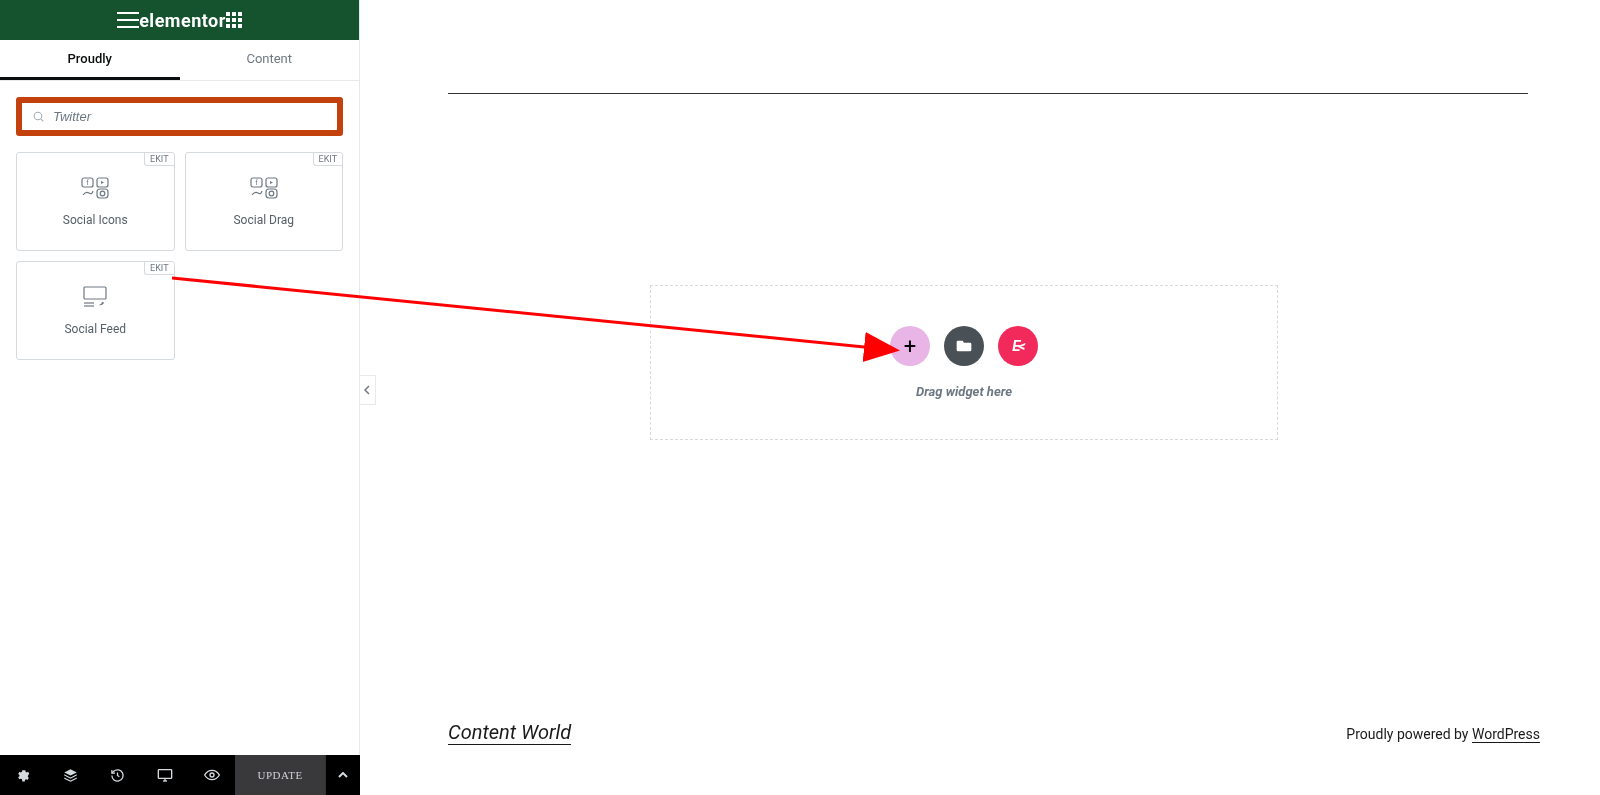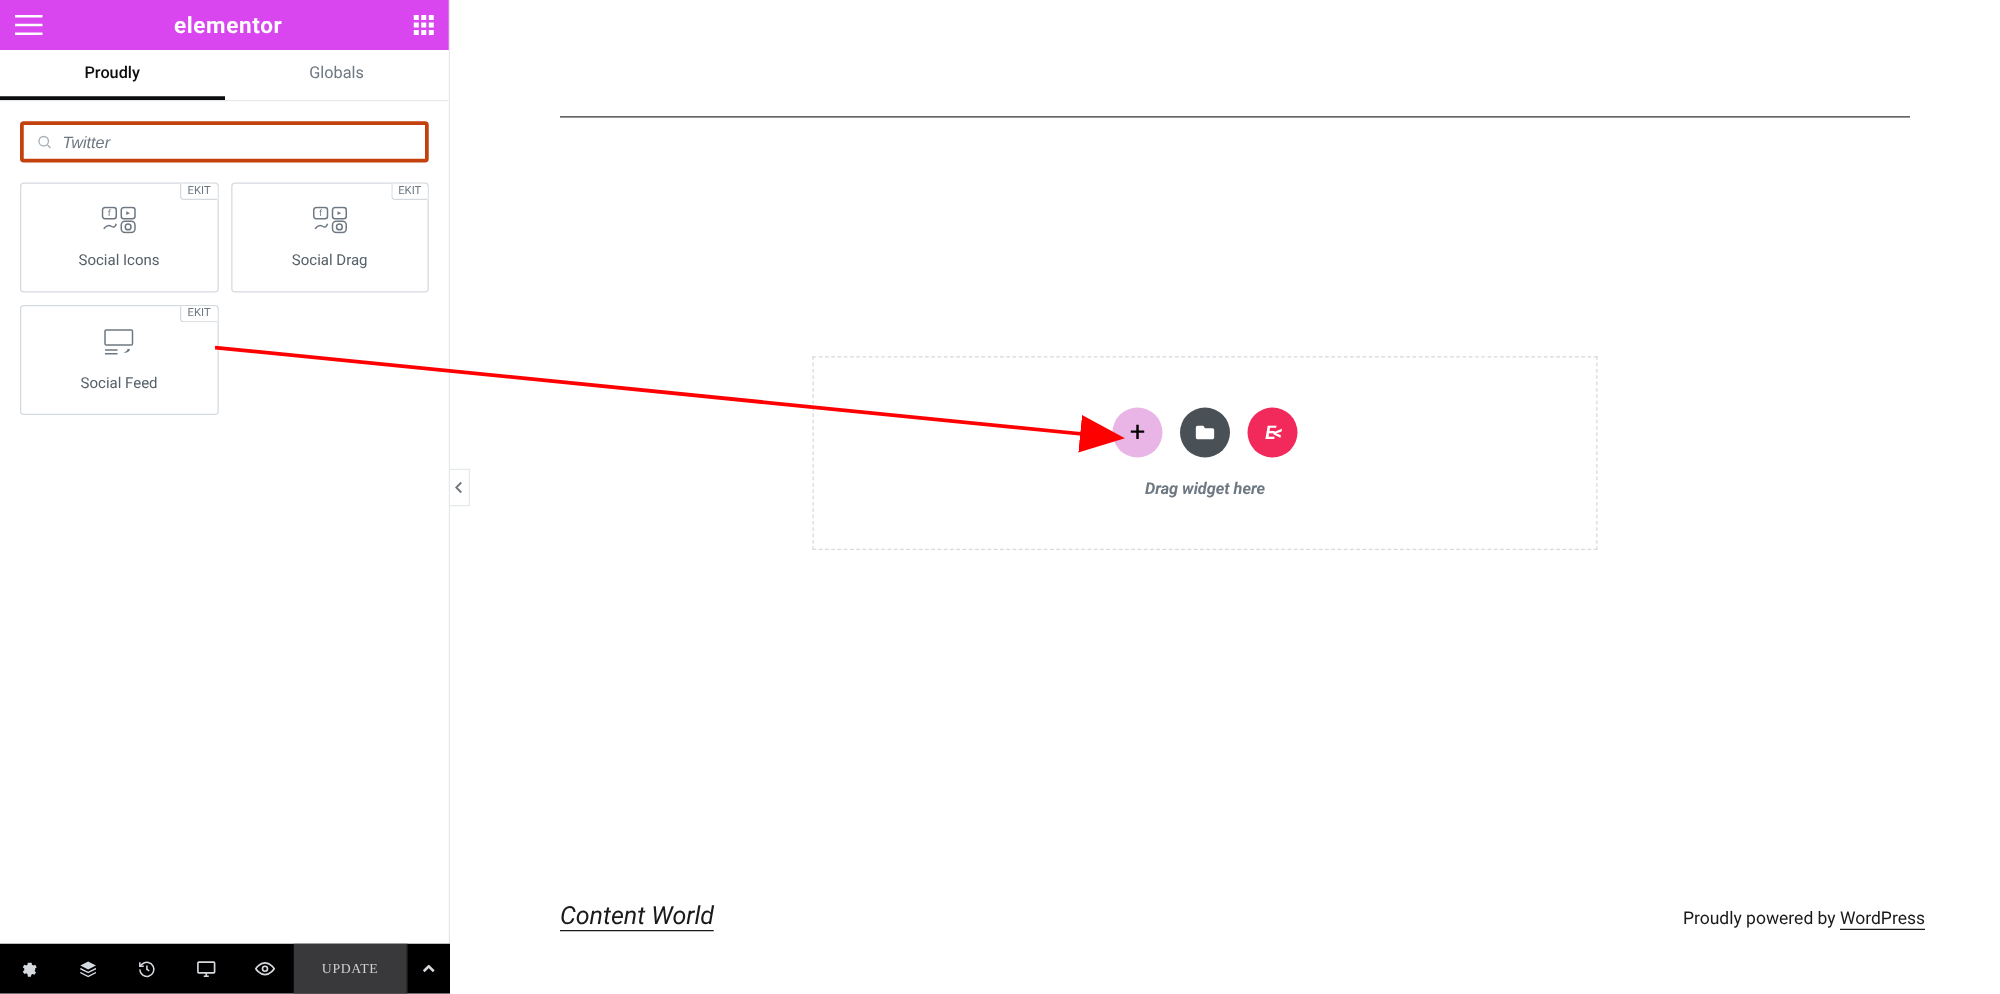--- a/index.html
+++ b/index.html
@@ -1,38 +1,38 @@
 <!DOCTYPE html>
 <html><head>
 <meta charset="utf-8">
 <style>
 * { box-sizing: border-box; margin: 0; padding: 0; }
 body { font-family: -apple-system, BlinkMacSystemFont, "Segoe UI", Roboto, Helvetica, Arial, sans-serif; width: 1600px; height: 795px; overflow: hidden; background: #fff; position: relative; }
 
 
 .panel { position: absolute; left: 0; top: 0; width: 360px; height: 100%; background: #fff; border-right: 1px solid #e6e9ec; }
 
-.panel-header { height: 40px; background: #d946ef; display: flex; align-items: center; justify-content: space-between; padding: 0 12px; }
+.panel-header { height: 40px; background: #14532d; display: flex; align-items: center; justify-content: center; padding: 0 12px; }
 .panel-header .brand { color: #fff; font-weight: 700; font-size: 18px; letter-spacing: 0.5px; }
 .hamburger { width: 22px; height: 16px; display: flex; flex-direction: column; justify-content: space-between; cursor: pointer; }
 .hamburger span { display: block; height: 2px; background: #fff; }
 .apps-icon { width: 16px; height: 16px; display: grid; grid-template-columns: repeat(3,1fr); grid-template-rows: repeat(3,1fr); gap: 2px; cursor: pointer; }
 .apps-icon span { background: #fff; }
 
 .tabs { display: flex; border-bottom: 1px solid #e6e9ec; }
 .tabs .tab { flex: 1; text-align: center; padding: 11px 0; font-size: 13px; color: #6d7882; cursor: pointer; }
 .tabs .tab.active { color: #0c0d0e; border-bottom: 3px solid #0c0d0e; font-weight: 500; }
 
 .search-wrap { padding: 16px; }
-.search-box { display: flex; align-items: center; border: 3px solid #c2410c; border-radius: 3px; padding: 6px 10px; }
+.search-box { display: flex; align-items: center; border: 6px solid #c2410c; border-radius: 3px; padding: 6px 10px; }
 .search-box svg { flex-shrink: 0; margin-right: 8px; }
 .search-box input { border: none; outline: none; font-size: 13px; font-style: italic; color: #6d7882; width: 100%; }
 
 .widgets-grid { display: grid; grid-template-columns: 1fr 1fr; gap: 10px; padding: 0 16px; }
-.widget-card { border: 1px solid #d5dadf; border-radius: 3px; height: 88px; position: relative; display: flex; flex-direction: column; align-items: center; justify-content: center; cursor: move; }
+.widget-card { border: 1px solid #d5dadf; border-radius: 3px; height: 99px; position: relative; display: flex; flex-direction: column; align-items: center; justify-content: center; cursor: move; }
 .widget-card .badge { position: absolute; top: 0; right: 0; font-size: 9px; color: #6d7882; border: 1px solid #d5dadf; border-top: none; border-right: none; padding: 1px 5px; border-radius: 0 3px 0 3px; background: #fff; }
 .widget-card .w-icon { margin-bottom: 10px; color: #556068; }
 .widget-card .w-label { font-size: 12px; color: #556068; }
 
 .panel-footer { position: absolute; left: 0; bottom: 0; width: 360px; height: 40px; background: #000; display: flex; align-items: center; font-family: Liberation Serif, serif; }
 .panel-footer .fbtn { width: 48px; height: 40px; display: flex; align-items: center; justify-content: center; color: #d5dadf; cursor: pointer; }
 .panel-footer .update-btn { background: #39393b; color: #cfd1d4; font-size: 11px; font-weight: 500; letter-spacing: 0.5px; padding: 0 22px; height: 40px; display: flex; align-items: center; cursor: pointer; margin-left: auto; }
 .panel-footer .chev { width: 36px; height: 40px; display: flex; align-items: center; justify-content: center; color: #d5dadf; cursor: pointer; border-left: 1px solid #333; }
 
 
@@ -81,21 +81,21 @@
         <span></span>
         <span></span>
         <span></span>
         <span></span>
         <span></span>
       </div>
   </div>
 
   <div class="tabs">
     <div class="tab active">Proudly</div>
-    <div class="tab">Globals</div>
+    <div class="tab">Content</div>
   </div>
 
   <div class="search-wrap">
     <div class="search-box">
       <svg width="13" height="13" viewBox="0 0 24 24" fill="none" stroke="#a4afb7" stroke-width="2">
           <circle cx="11" cy="11" r="7"></circle>
           <line x1="21" y1="21" x2="16.65" y2="16.65"></line>
         </svg>
       <input type="text" value="Twitter" style="">
     </div>

